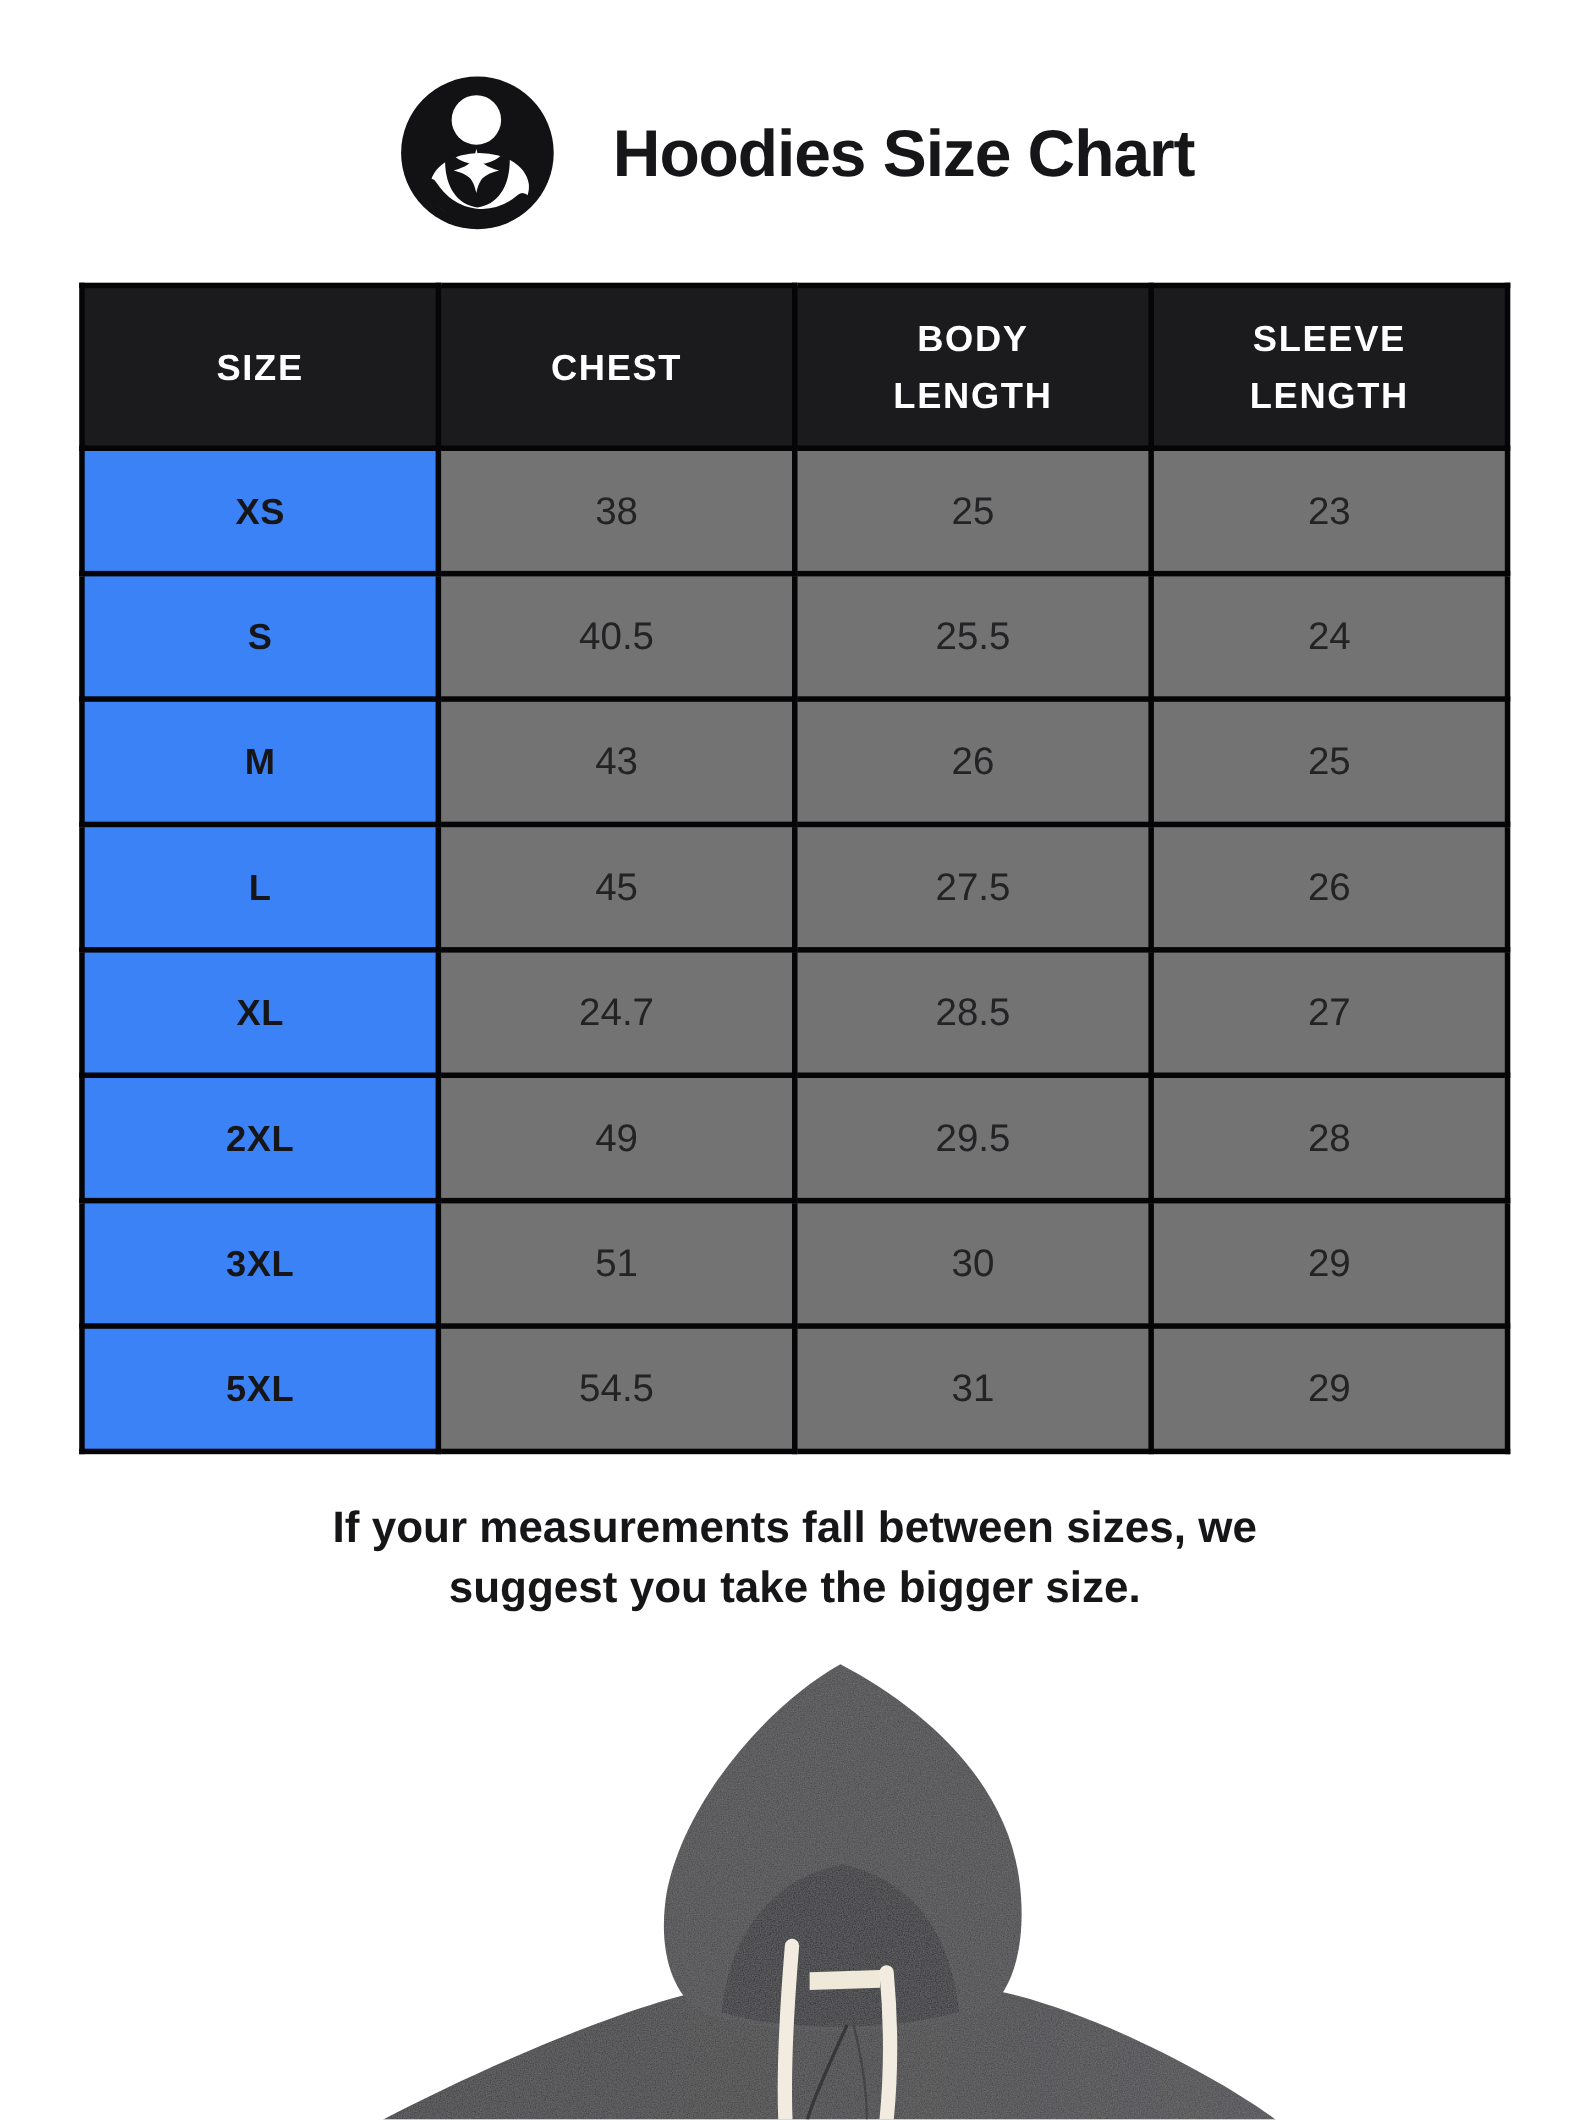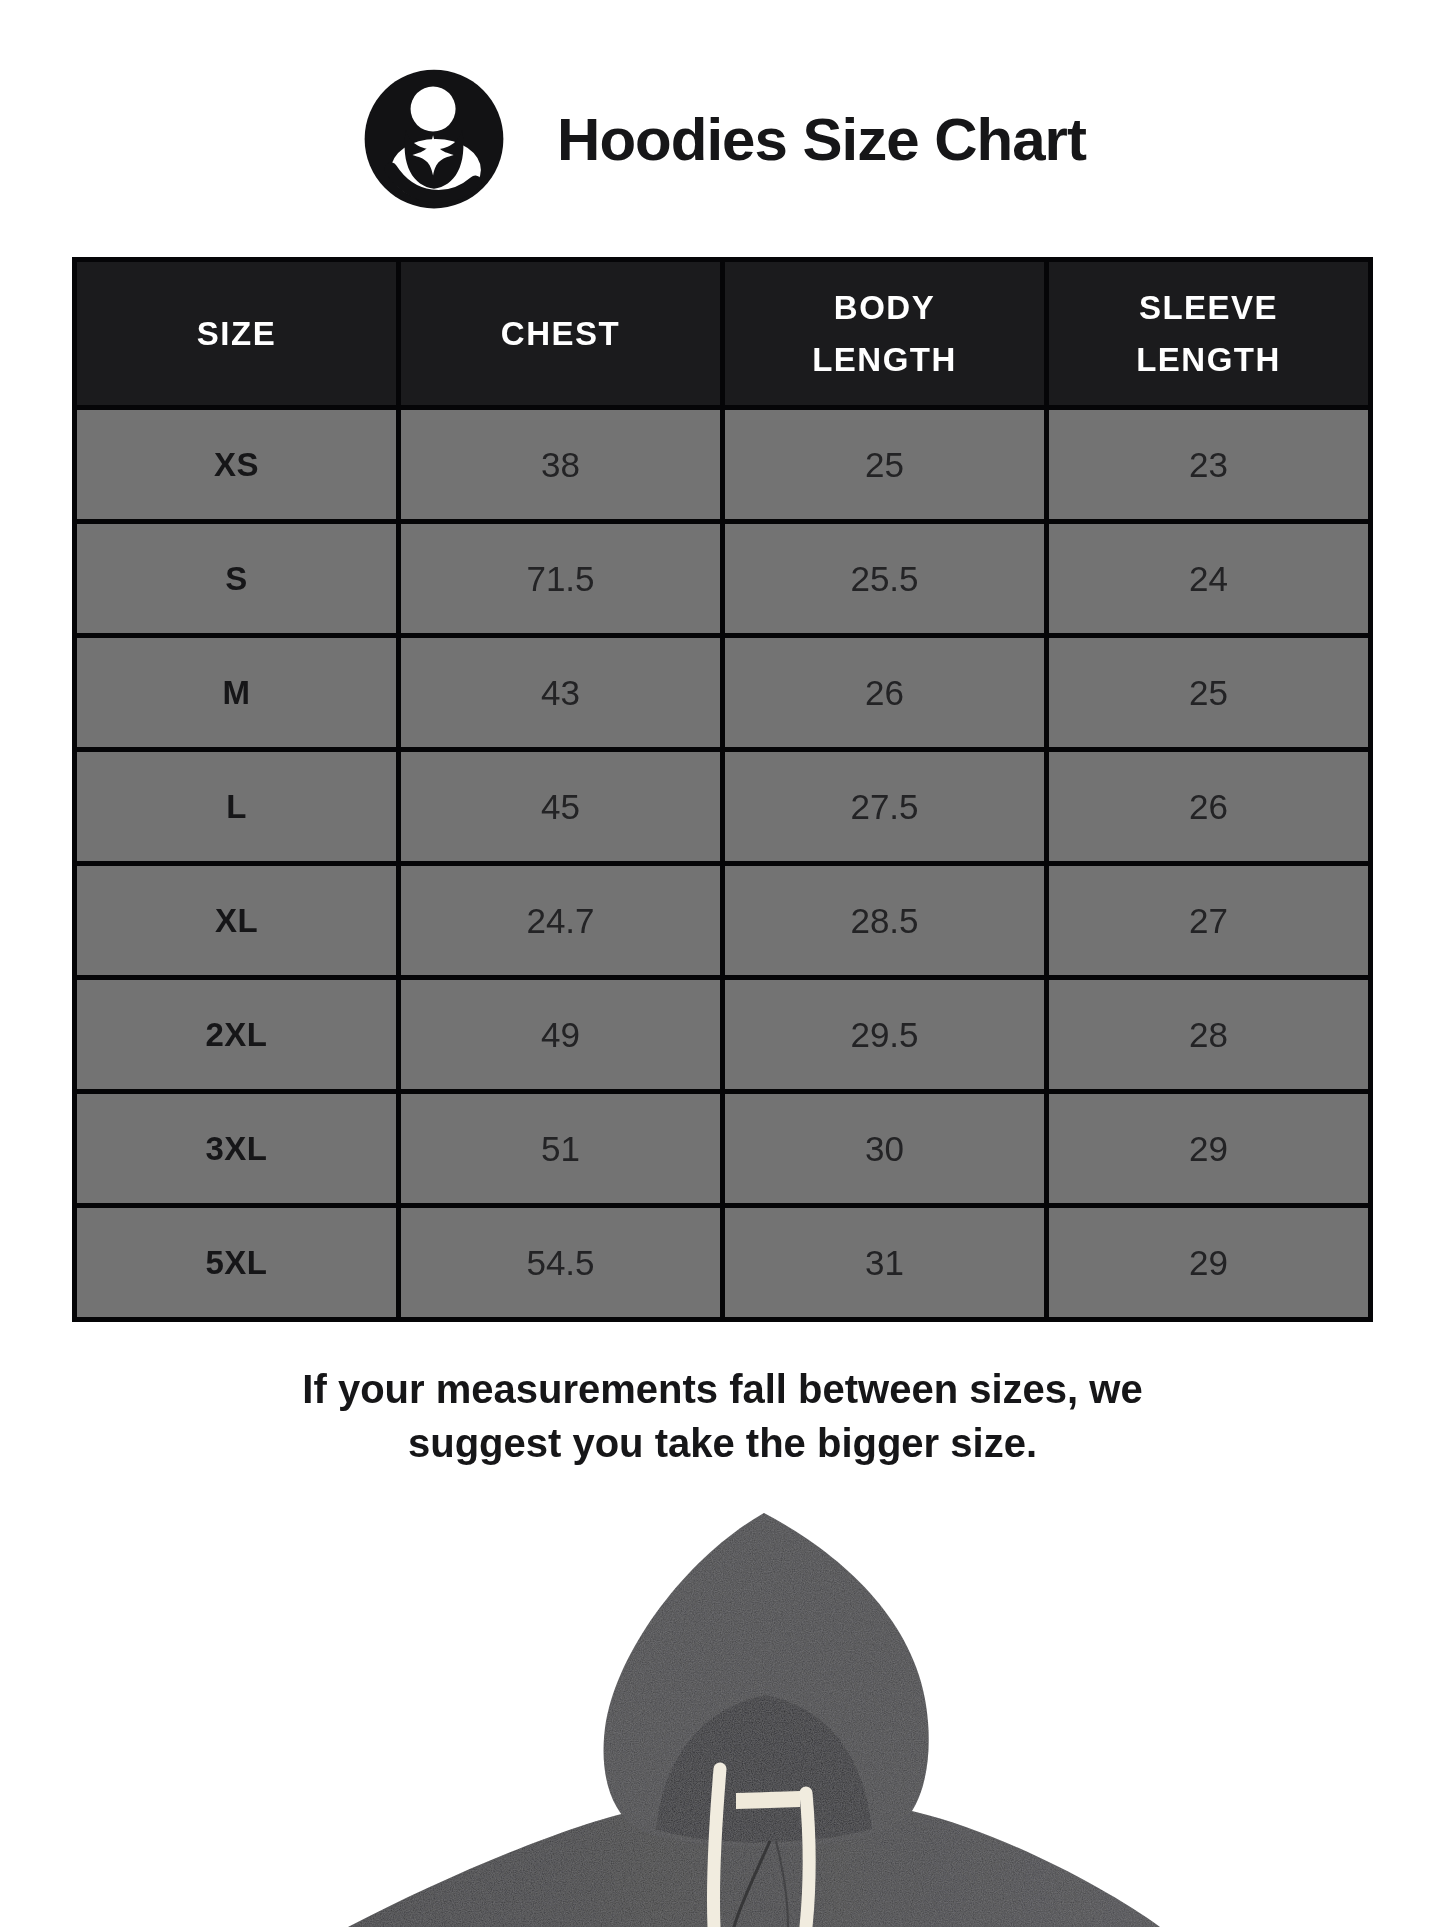--- a/index.html
+++ b/index.html
@@ -55,21 +55,21 @@
     font-weight: 700;
     letter-spacing: 1.5px;
     line-height: 1.55;
     white-space: pre-line;
   }
   td.size-cell {
     font-size: 33px;
     font-weight: 700;
     color: var(--ink, #161618);
     letter-spacing: 0.5px;
-    background: #737373;
+    background: #3b82f6;
   }
   td.value-cell {
     font-size: 35px;
     font-weight: 400;
     color: var(--value-text, #232325);
     background: #737373;
   }
 
   
   .note {
@@ -128,21 +128,21 @@
     </thead>
     <tbody id="size-rows">
         <tr>
           <td class="size-cell">XS</td>
           <td class="value-cell">38</td>
           <td class="value-cell">25</td>
           <td class="value-cell">23</td>
         </tr>
         <tr>
           <td class="size-cell">S</td>
-          <td class="value-cell">71.5</td>
+          <td class="value-cell">40.5</td>
           <td class="value-cell">25.5</td>
           <td class="value-cell">24</td>
         </tr>
         <tr>
           <td class="size-cell">M</td>
           <td class="value-cell">43</td>
           <td class="value-cell">26</td>
           <td class="value-cell">25</td>
         </tr>
         <tr>

